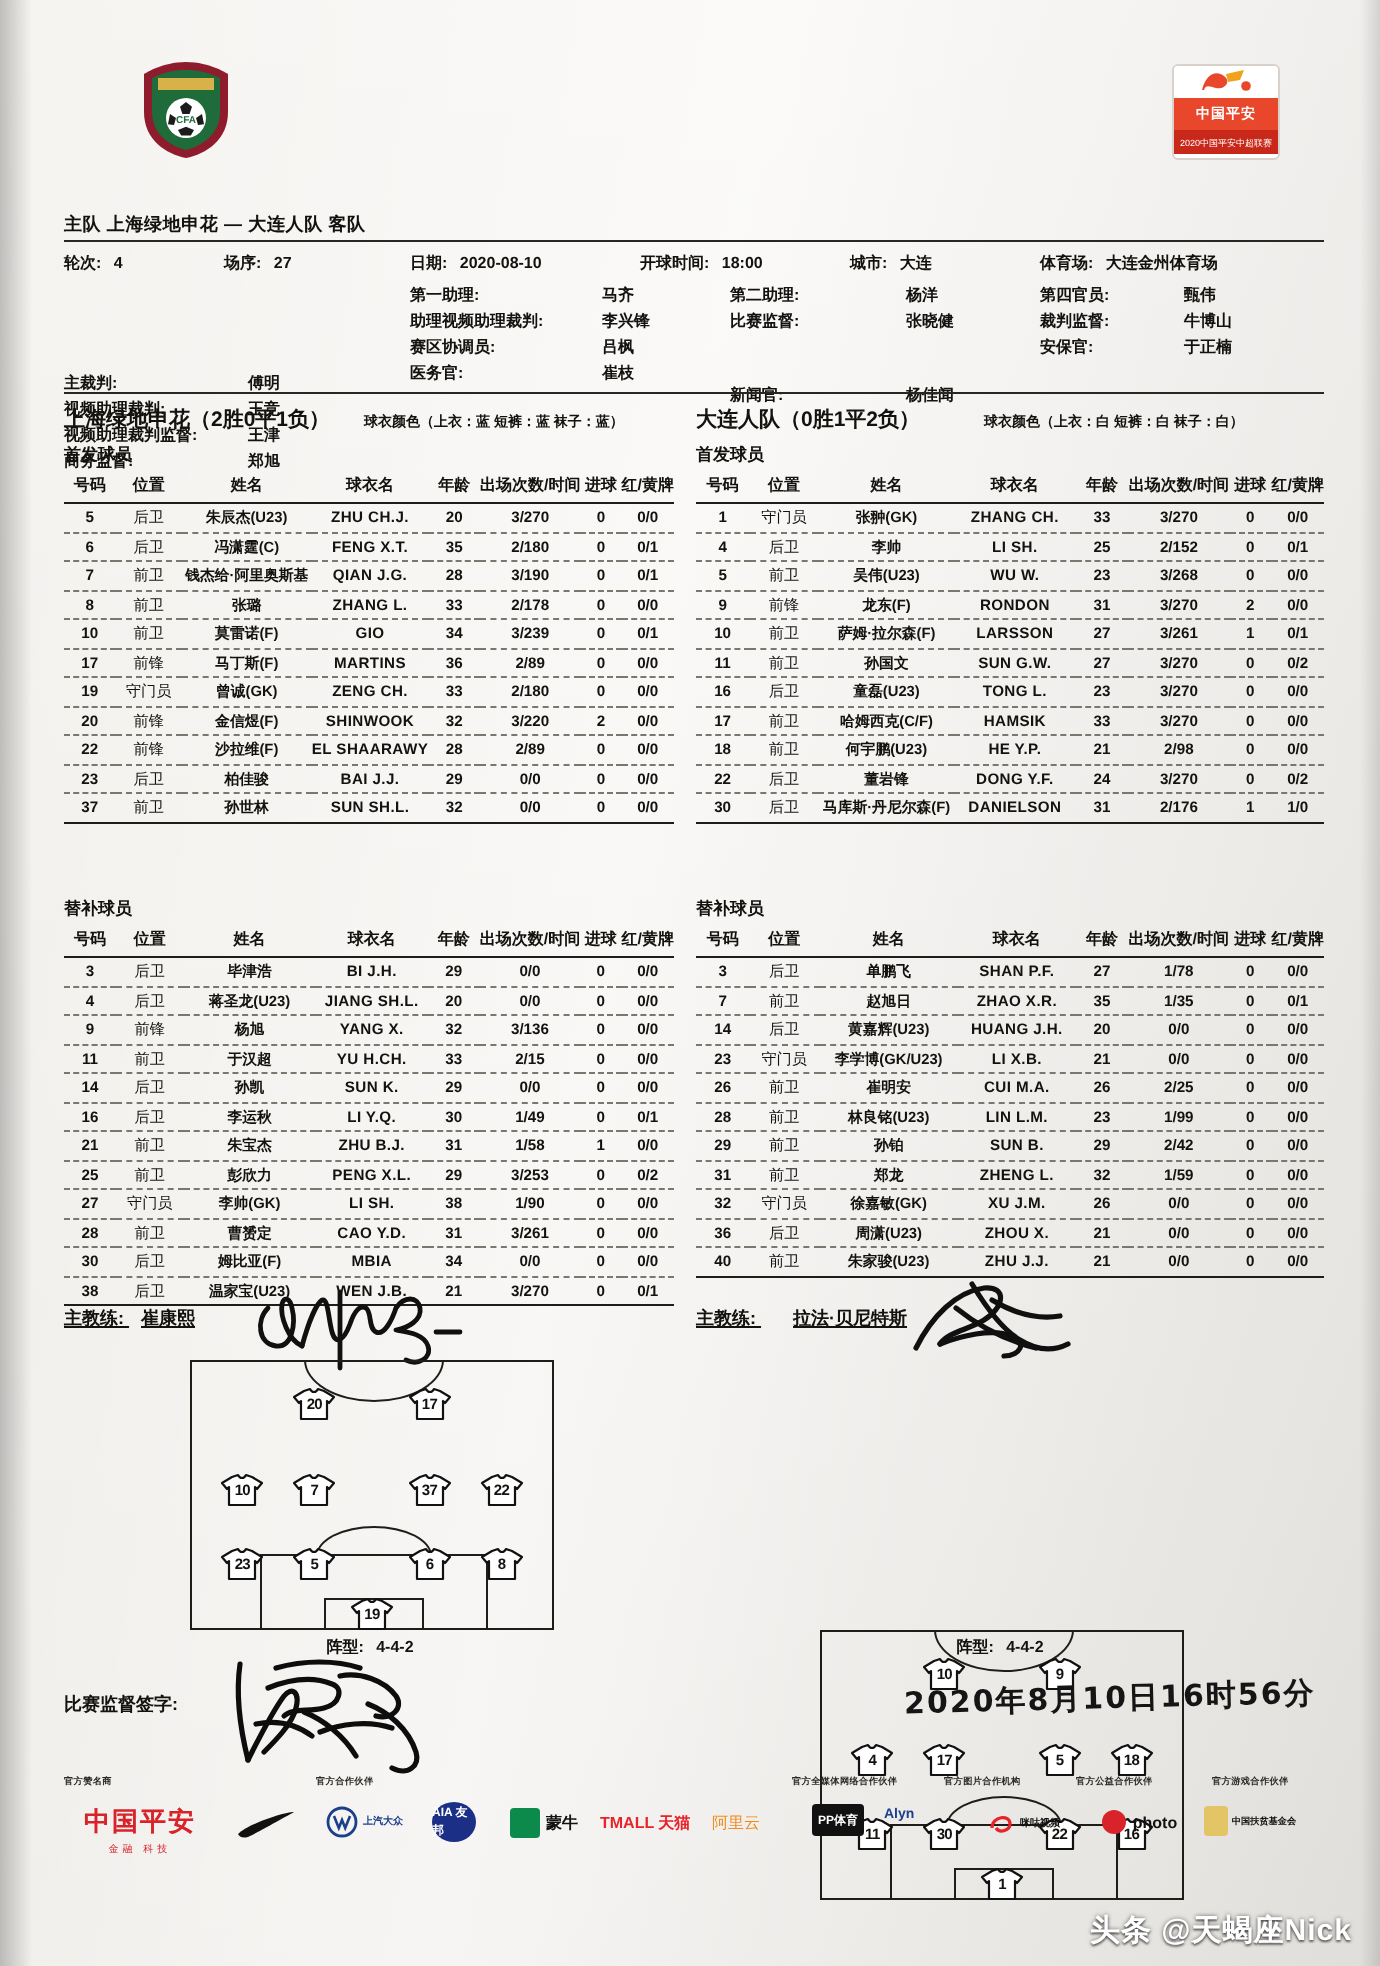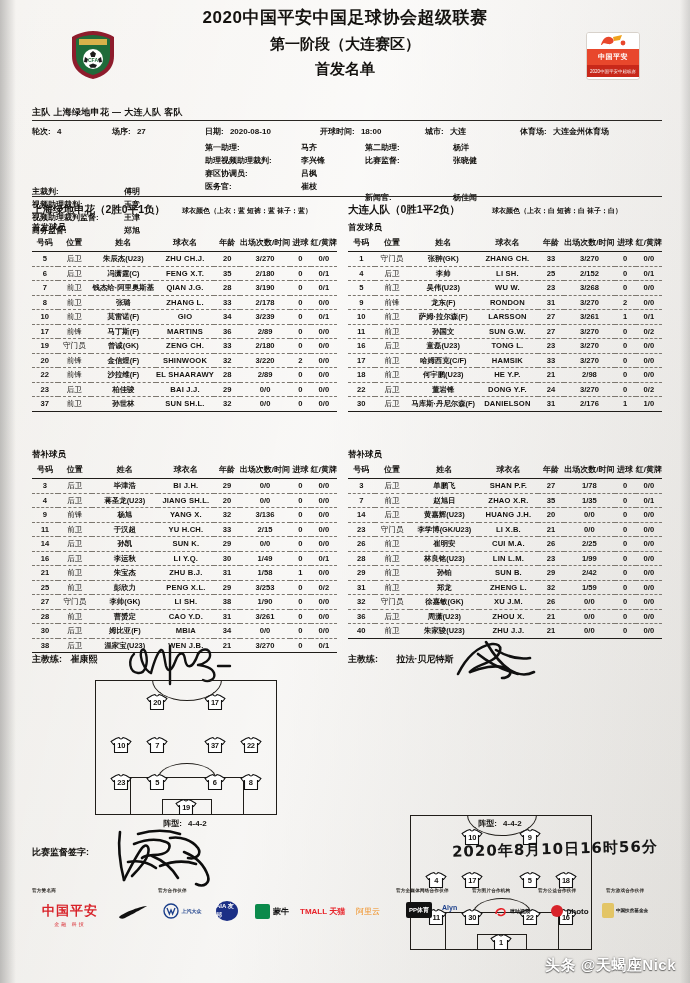--- a/index.html
+++ b/index.html
@@ -61,21 +61,21 @@
   table.roster tr:last-child td{border-bottom:1.4px solid #201d19;}
   td.num{font-weight:bold;width:9%;}
   td.pos{width:12%;}
   td.cn{width:24%;font-weight:bold;font-size:7.4px;}
   td.jer{width:20%;font-weight:bold;letter-spacing:.2px;}
   td.age{width:9%;font-weight:bold;}
   td.apps{width:14%;font-weight:bold;}
   td.goals{width:7%;font-weight:bold;}
   td.cards{width:9%;font-weight:bold;}
 
-  .coach-line{font-size:9px;font-weight:bold;}
+  .coach-line{font-size:9px;font-weight:bold;text-decoration:underline;}
 
   
   .pitch{border:1.2px solid #201d19;background:transparent;position:relative;}
   .pitch .box-big{position:absolute;border:1.2px solid #201d19;border-bottom:none;}
   .pitch .box-sm{position:absolute;border:1.2px solid #201d19;border-bottom:none;}
   .pitch .arc{position:absolute;border:1.2px solid #201d19;border-bottom:none;
       border-radius:50% 50% 0 0 / 100% 100% 0 0;}
   .shirt{position:absolute;width:22px;height:17px;transform:translate(-50%,-50%);}
   .shirt svg{display:block;}
   .shirt .n{position:absolute;left:0;top:4px;width:22px;text-align:center;
@@ -95,25 +95,20 @@
   .logo-box{display:flex;align-items:center;justify-content:center;}
 
   .watermark{right:14px;bottom:8px;font-size:15px;font-weight:bold;color:#ffffff;
      text-shadow:0 0 2px rgba(0,0,0,.55),0 1px 1px rgba(0,0,0,.45);letter-spacing:.5px;}
 </style>
 </head>
 <body>
 
 <div id="page">
 
-  <div class="abs title-wrap">
-    <div class="t1">2020中国平安中国足球协会超级联赛</div>
-    <div class="t2">第一阶段（大连赛区）</div>
-    <div class="t3">首发名单</div>
-  </div>
 
   <div class="abs cfa-logo">
     <svg width="46" height="50" viewBox="0 0 46 50">
       <path d="M23 1 C35 1 44 7 44 7 L44 26 C44 40 33 47 23 49 C13 47 2 40 2 26 L2 7 C2 7 11 1 23 1 Z" fill="#8e1c2c"></path>
       <path d="M23 5 C33 5 40 9 40 9 L40 26 C40 37 31 43 23 45 C15 43 6 37 6 26 L6 9 C6 9 13 5 23 5 Z" fill="#1f6b3a"></path>
       <rect x="9" y="9" width="28" height="6" fill="#d8b14a"></rect>
       <circle cx="23" cy="29" r="10" fill="#ffffff"></circle>
       <path d="M23 21 l3 2.4 -1.2 3.6 h-3.6 l-1.2 -3.6 Z" fill="#1b1b1b"></path>
       <path d="M15 27 l3 2 -1 3.5 -3 -.4 Z M31 27 l-3 2 1 3.5 3 -.4 Z" fill="#1b1b1b"></path>
       <path d="M19 35 l4 -1.6 4 1.6 -1.6 2.8 h-4.8 Z" fill="#1b1b1b"></path>
@@ -213,20 +208,34 @@
     <div class="meta-row" style="position:relative;height:13px;">
       <span class="mlab abs" style="left:0;top:0">比赛监督:</span>
       <span class="mval abs" style="left:88px;top:0">张晓健</span>
     </div>
     <div class="meta-row" style="position:relative;height:13px;margin-top:24px;">
       <span class="mlab abs" style="left:0;top:0">新闻官:</span>
       <span class="mval abs" style="left:88px;top:0">杨佳闻</span>
     </div>
   </div>
 
+  <div class="abs" style="left:520px;top:142px;width:150px;">
+    <div class="meta-row" style="position:relative;height:13px;">
+      <span class="mlab abs" style="left:0;top:0">第四官员:</span>
+      <span class="mval abs" style="left:72px;top:0">甄伟</span>
+    </div>
+    <div class="meta-row" style="position:relative;height:13px;">
+      <span class="mlab abs" style="left:0;top:0">裁判监督:</span>
+      <span class="mval abs" style="left:72px;top:0">牛博山</span>
+    </div>
+    <div class="meta-row" style="position:relative;height:13px;">
+      <span class="mlab abs" style="left:0;top:0">安保官:</span>
+      <span class="mval abs" style="left:72px;top:0">于正楠</span>
+    </div>
+  </div>
 
   <div class="abs rule" style="left:32px;top:196px;width:630px;"></div>
 
   <div class="abs team-name" style="left:32px;top:203px;">
     <span>上海绿地申花</span><span>（2胜0平1负）</span>
   </div>
   <div class="abs kit-line" style="left:182px;top:206px;">球衣颜色（上衣：蓝 短裤：蓝 袜子：蓝）</div>
   <div class="abs sec-label" style="left:32px;top:222px;">首发球员</div>
 
   <div class="abs team-name" style="left:348px;top:203px;">

